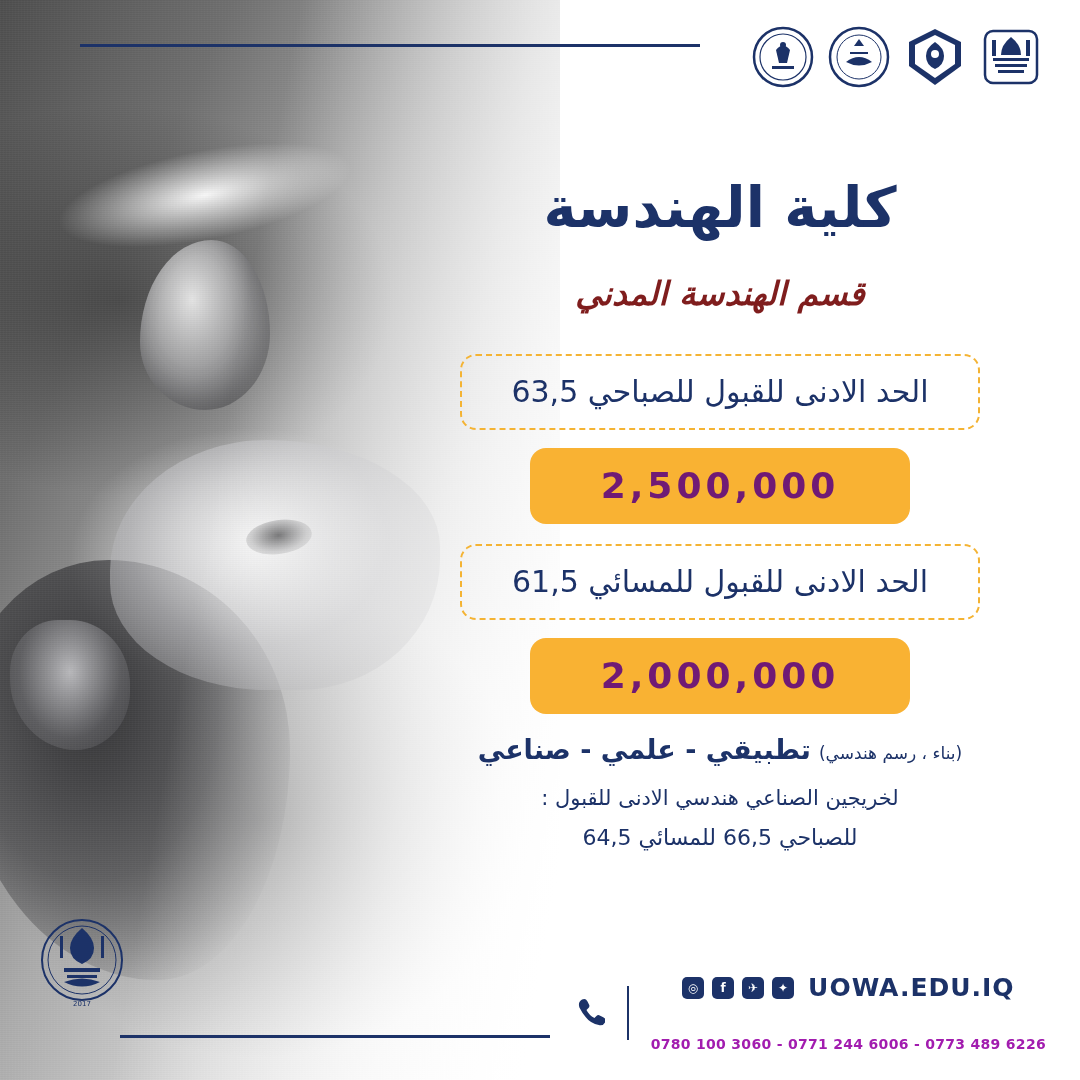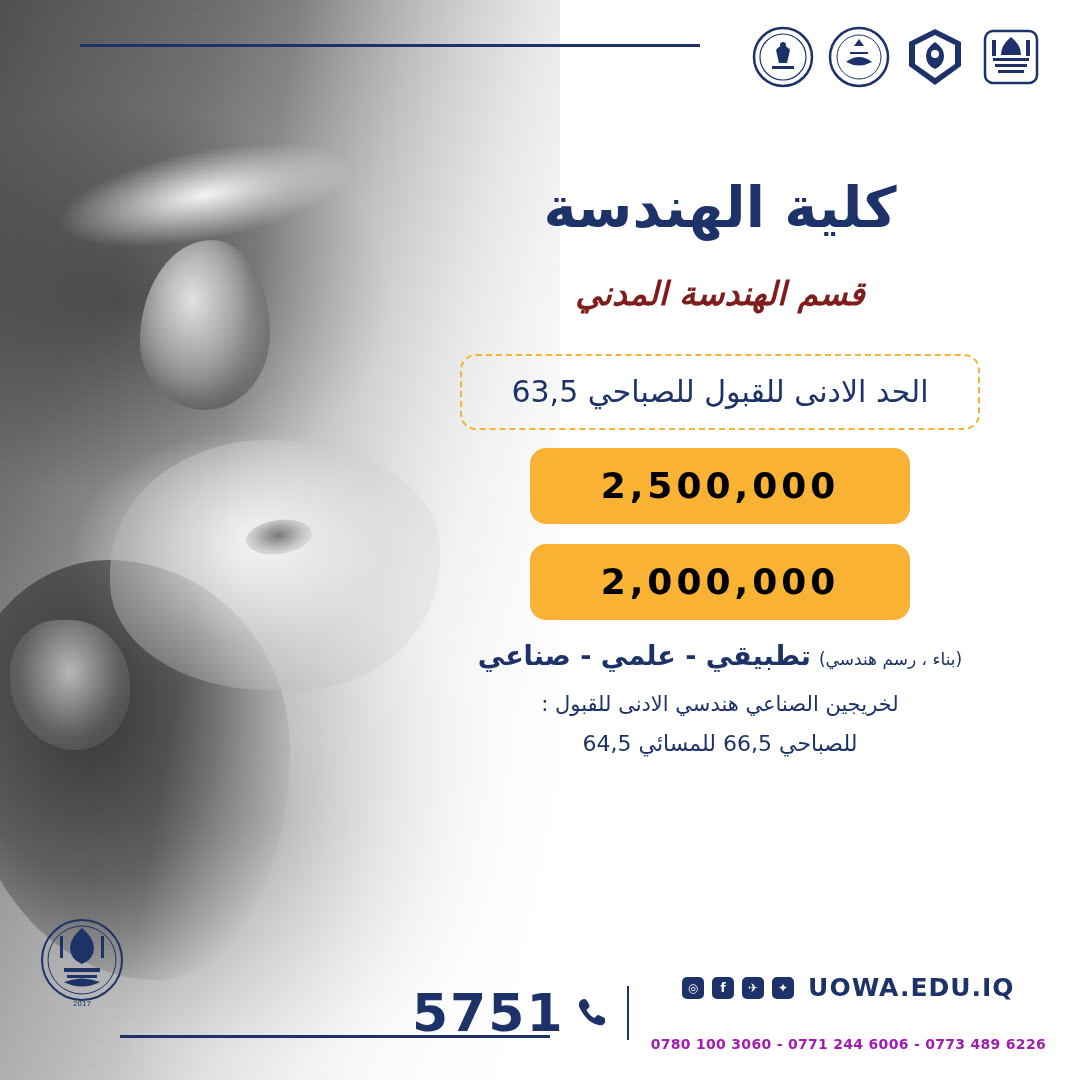--- a/index.html
+++ b/index.html
@@ -157,21 +157,21 @@
   }
   .amount-box {
     background: #f9b233;
     border-radius: 16px;
     width: 380px;
     min-height: 76px;
     margin: 0 auto 20px auto;
     display: flex;
     align-items: center;
     justify-content: center;
-    color: #000000;
+    color: #701a75;
     font-size: 36px;
     font-weight: bold;
     letter-spacing: 4px;
     direction: ltr;
   }
 
   .branches {
     margin-top: 16px;
     color: #1c3268;
     font-size: 27px;
@@ -339,20 +339,21 @@
   <div class="content">
 
     <h1 class="college-title">كلية الهندسة</h1>
 
     <h2 class="dept-title">قسم الهندسة المدني</h2>
 
     <div class="dashed-box">الحد الادنى للقبول للصباحي 63,5</div>
 
     <div class="amount-box">2,500,000</div>
 
+    <div class="dashed-box">الحد الادنى للقبول للمسائي 61,5</div>
 
     <div class="amount-box">2,000,000</div>
 
     <div class="branches">
       <span class="note">(بناء ، رسم هندسي)</span>
       <span>تطبيقي - علمي - صناعي</span>
     </div>
 
     <div class="note-line">لخريجين الصناعي هندسي الادنى للقبول :</div>
     <div class="note-line second">للصباحي 66,5 للمسائي 64,5</div>
@@ -385,21 +386,20 @@
           <span class="soc">✦</span>
         </div>
         <span class="website">UOWA.EDU.IQ</span>
       </div>
       <div class="phones">0780 100 3060 - 0771 244 6006 - 0773 489 6226</div>
     </div>
 
     <div class="v-divider"></div>
 
     <div class="phone-block">
-      <span class="phone-number">5751</span>
       <span>
         <svg viewBox="0 0 34 34" width="30" height="30" aria-hidden="true">
           <path d="M8 4 q4 -2 6 2 l2 4 q1 2 -1 4 l-2 2 q3 6 9 9 l2 -2 q2 -2 4 -1 l4 2 q4 2 2 6 q-2 4 -7 3 Q14 31 5 13 Q3 7 8 4z" fill="#1c3268"></path>
         </svg>
       </span>
     </div>
 
   </div>
 
 </div>

